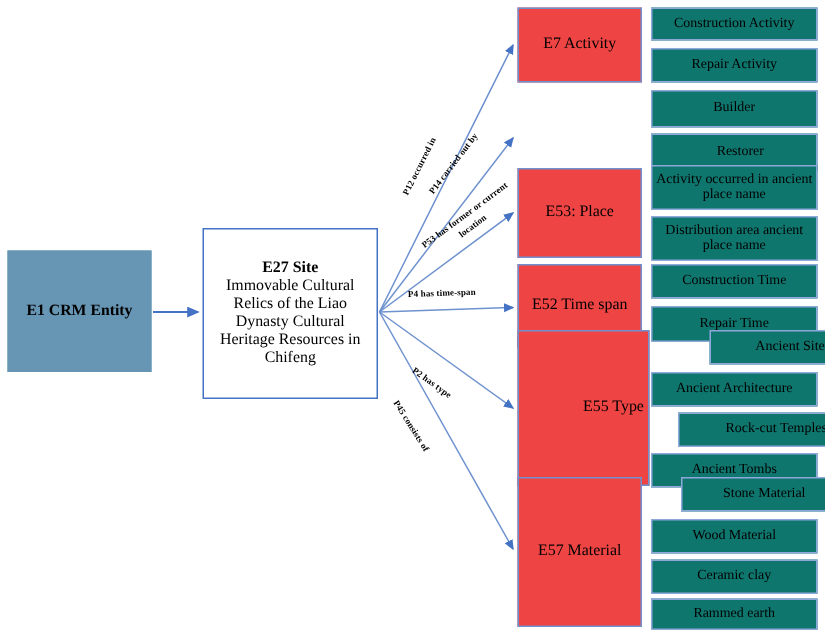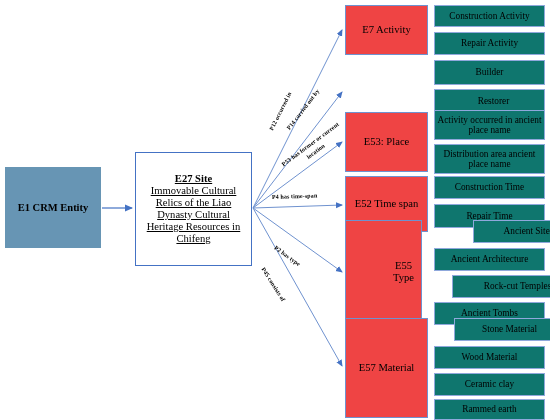--- a/index.html
+++ b/index.html
@@ -91,37 +91,37 @@
     <line x1="253" y1="208" x2="342" y2="142" stroke="#6f92cf" stroke-width="1" marker-end="url(#ah)"></line>
     <line x1="253" y1="208" x2="342" y2="205" stroke="#6f92cf" stroke-width="1" marker-end="url(#ah)"></line>
     <line x1="253" y1="208" x2="342" y2="272" stroke="#6f92cf" stroke-width="1" marker-end="url(#ah)"></line>
     <line x1="253" y1="208" x2="342" y2="366" stroke="#6f92cf" stroke-width="1" marker-end="url(#ah)"></line>
   </svg>
 
   <div class="node node-entity" style="left:5px; top:167px; width:96px; height:81px;">
     <span>E1 CRM Entity</span>
   </div>
 
-  <div class="node node-site" style="left:135px; top:152px; width:117px; height:114px;text-decoration:underline;">
+  <div class="node node-site" style="left:135px; top:152px; width:117px; height:114px;">
     <span class="site-inner">
       <span class="site-head">E27 Site</span>
       <span>Immovable Cultural Relics of the Liao Dynasty Cultural Heritage Resources in Chifeng</span>
     </span>
   </div>
 
   <div class="node node-class" style="left:345px; top:5px; width:83px; height:50px;">
     <span>E7 Activity</span>
   </div>
   <div class="node node-class" style="left:345px; top:112px; width:83px; height:60px;">
     <span>E53: Place</span>
   </div>
   <div class="node node-class" style="left:345px; top:176px; width:83px; height:56px;">
     <span>E52 Time span</span>
   </div>
-  <div class="node node-class" style="left:345px; top:220px; width:77px; height:104px;padding-left:40px;">
+  <div class="node node-class" style="left:345px; top:220px; width:88px; height:104px;padding-left:40px;">
     <span>E55 Type</span>
   </div>
   <div class="node node-class" style="left:345px; top:318px; width:83px; height:100px;">
     <span>E57 Material</span>
   </div>
 
   <div class="node node-leaf" style="left:434px; top:5px; width:111px; height:22px;">
     <span>Construction Activity</span>
   </div>
   <div class="node node-leaf" style="left:434px; top:32px; width:111px; height:23px;">

